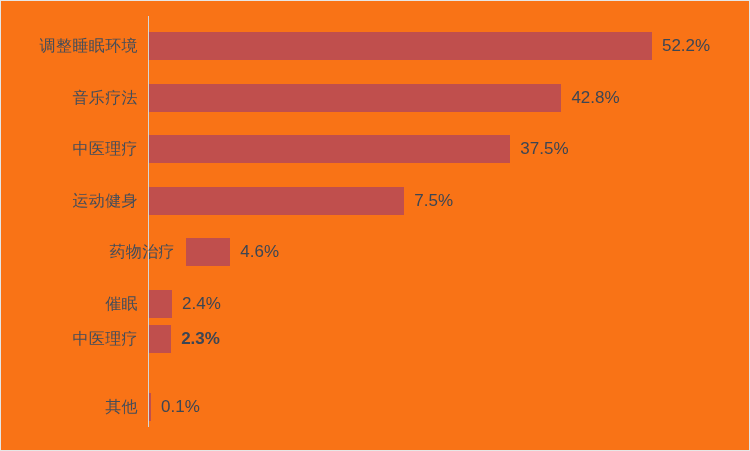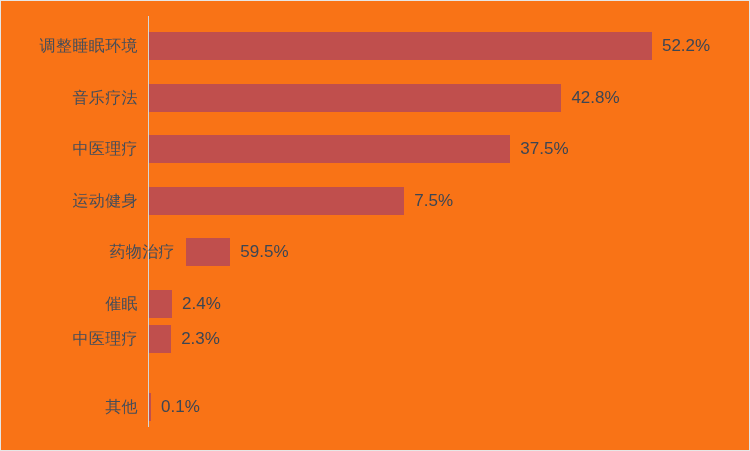--- a/index.html
+++ b/index.html
@@ -117,35 +117,35 @@
           <div class="cat-label">运动健身</div>
           <div class="bar-wrap">
             <div class="bar" style="width: 255.327px; background: rgb(192, 79, 77);"></div>
             <div class="bar-value" style="color: rgb(60, 70, 84);">7.5%</div>
           </div>
         </div>
         <div class="bar-row" style="top: 237px; margin-left: 37px;">
           <div class="cat-label">药物治疗</div>
           <div class="bar-wrap">
             <div class="bar" style="width: 44.321px; background: rgb(192, 79, 77);"></div>
-            <div class="bar-value" style="color: rgb(60, 70, 84);">59.5%</div>
+            <div class="bar-value" style="color: rgb(60, 70, 84);">4.6%</div>
           </div>
         </div>
         <div class="bar-row" style="top: 288.5px;">
           <div class="cat-label">催眠</div>
           <div class="bar-wrap">
             <div class="bar" style="width: 23.124px; background: rgb(192, 79, 77);"></div>
             <div class="bar-value" style="color: rgb(60, 70, 84);">2.4%</div>
           </div>
         </div>
         <div class="bar-row" style="top: 324px;">
           <div class="cat-label">中医理疗</div>
           <div class="bar-wrap">
             <div class="bar" style="width: 22.1605px; background: rgb(192, 79, 77);"></div>
-            <div class="bar-value" style="color: rgb(60, 70, 84);">2.3%</div>
+            <div class="bar-value" style="color: rgb(60, 70, 84); font-weight: bold;">2.3%</div>
           </div>
         </div>
         <div class="bar-row" style="top: 391.5px;">
           <div class="cat-label">其他</div>
           <div class="bar-wrap">
             <div class="bar" style="width: 2px; background: rgb(192, 79, 77);"></div>
             <div class="bar-value" style="color: rgb(60, 70, 84);">0.1%</div>
           </div>
         </div>
       </div>

